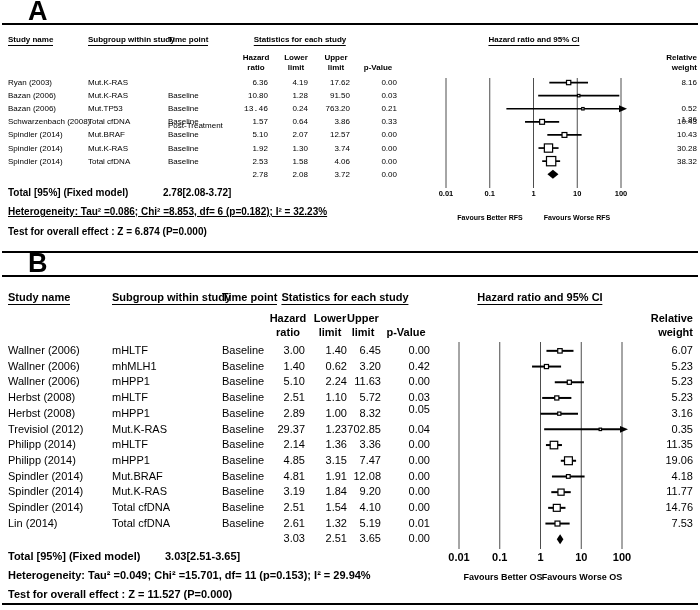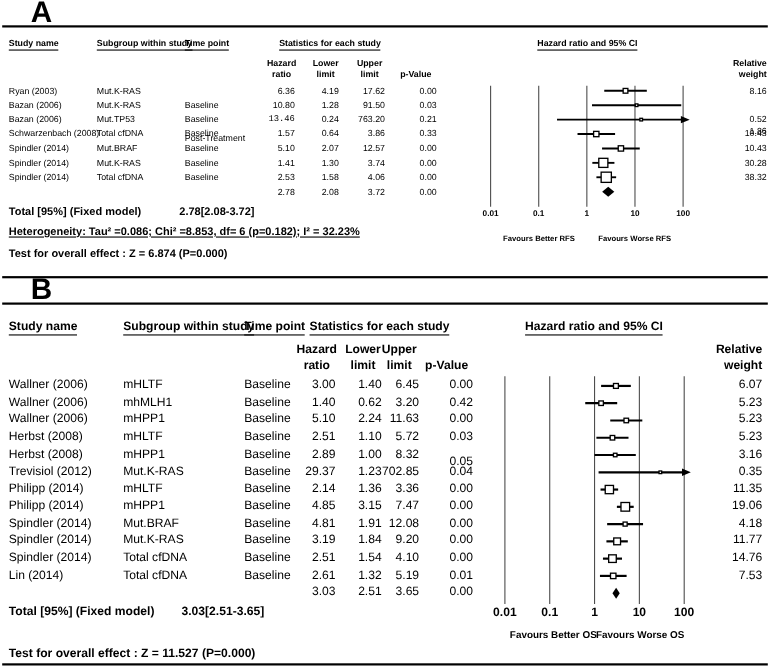--- a/index.html
+++ b/index.html
@@ -123,21 +123,21 @@
     <div class="abs " style="font-size: 8px; height: 13.1px; line-height: 13.1px; left: 88px; top: 128.4px;">Mut.BRAF</div>
     <div class="abs " style="font-size: 8px; height: 13.1px; line-height: 13.1px; left: 168px; top: 128.4px;">Baseline</div>
     <div class="abs " style="font-size: 8px; height: 13.1px; line-height: 13.1px; right: 432px; top: 128.4px;">5.10</div>
     <div class="abs " style="font-size: 8px; height: 13.1px; line-height: 13.1px; right: 392px; top: 128.4px;">2.07</div>
     <div class="abs " style="font-size: 8px; height: 13.1px; line-height: 13.1px; right: 350px; top: 128.4px;">12.57</div>
     <div class="abs " style="font-size: 8px; height: 13.1px; line-height: 13.1px; right: 303px; top: 128.4px;">0.00</div>
     <div class="abs " style="font-size: 8px; height: 13.1px; line-height: 13.1px; right: 3px; top: 128.4px;">10.43</div>
     <div class="abs " style="font-size: 8px; height: 13.1px; line-height: 13.1px; left: 8px; top: 141.5px;">Spindler (2014)</div>
     <div class="abs " style="font-size: 8px; height: 13.1px; line-height: 13.1px; left: 88px; top: 141.5px;">Mut.K-RAS</div>
     <div class="abs " style="font-size: 8px; height: 13.1px; line-height: 13.1px; left: 168px; top: 141.5px;">Baseline</div>
-    <div class="abs " style="font-size: 8px; height: 13.1px; line-height: 13.1px; right: 432px; top: 141.5px;">1.41</div>
+    <div class="abs " style="font-size: 8px; height: 13.1px; line-height: 13.1px; right: 432px; top: 141.5px;">1.92</div>
     <div class="abs " style="font-size: 8px; height: 13.1px; line-height: 13.1px; right: 392px; top: 141.5px;">1.30</div>
     <div class="abs " style="font-size: 8px; height: 13.1px; line-height: 13.1px; right: 350px; top: 141.5px;">3.74</div>
     <div class="abs " style="font-size: 8px; height: 13.1px; line-height: 13.1px; right: 303px; top: 141.5px;">0.00</div>
     <div class="abs " style="font-size: 8px; height: 13.1px; line-height: 13.1px; right: 3px; top: 141.5px;">30.28</div>
     <div class="abs " style="font-size: 8px; height: 13.1px; line-height: 13.1px; left: 8px; top: 154.6px;">Spindler (2014)</div>
     <div class="abs " style="font-size: 8px; height: 13.1px; line-height: 13.1px; left: 88px; top: 154.6px;">Total cfDNA</div>
     <div class="abs " style="font-size: 8px; height: 13.1px; line-height: 13.1px; left: 168px; top: 154.6px;">Baseline</div>
     <div class="abs " style="font-size: 8px; height: 13.1px; line-height: 13.1px; right: 432px; top: 154.6px;">2.53</div>
     <div class="abs " style="font-size: 8px; height: 13.1px; line-height: 13.1px; right: 392px; top: 154.6px;">1.58</div>
     <div class="abs " style="font-size: 8px; height: 13.1px; line-height: 13.1px; right: 350px; top: 154.6px;">4.06</div>
@@ -206,21 +206,21 @@
     <div class="abs " style="font-size: 11px; height: 15.7px; line-height: 15.7px; right: 353px; top: 390.1px;">1.10</div>
     <div class="abs " style="font-size: 11px; height: 15.7px; line-height: 15.7px; right: 319px; top: 390.1px;">5.72</div>
     <div class="abs " style="font-size: 11px; height: 15.7px; line-height: 15.7px; right: 270px; top: 390.1px;">0.03</div>
     <div class="abs " style="font-size: 11px; height: 15.7px; line-height: 15.7px; right: 7px; top: 390.1px;">5.23</div>
     <div class="abs " style="font-size: 11px; height: 15.7px; line-height: 15.7px; left: 8px; top: 405.8px;">Herbst (2008)</div>
     <div class="abs " style="font-size: 11px; height: 15.7px; line-height: 15.7px; left: 112px; top: 405.8px;">mHPP1</div>
     <div class="abs " style="font-size: 11px; height: 15.7px; line-height: 15.7px; left: 222px; top: 405.8px;">Baseline</div>
     <div class="abs " style="font-size: 11px; height: 15.7px; line-height: 15.7px; right: 395px; top: 405.8px;">2.89</div>
     <div class="abs " style="font-size: 11px; height: 15.7px; line-height: 15.7px; right: 353px; top: 405.8px;">1.00</div>
     <div class="abs " style="font-size: 11px; height: 15.7px; line-height: 15.7px; right: 319px; top: 405.8px;">8.32</div>
-    <div class="abs " style="font-size: 11px; height: 15.7px; line-height: 15.7px; right: 270px; top: 413px; text-align: right;">0.05</div>
+    <div class="abs " style="font-size: 11px; height: 15.7px; line-height: 15.7px; right: 270px; top: 402px; text-align: right;">0.05</div>
     <div class="abs " style="font-size: 11px; height: 15.7px; line-height: 15.7px; right: 7px; top: 405.8px;">3.16</div>
     <div class="abs " style="font-size: 11px; height: 15.7px; line-height: 15.7px; left: 8px; top: 421.5px;">Trevisiol (2012)</div>
     <div class="abs " style="font-size: 11px; height: 15.7px; line-height: 15.7px; left: 112px; top: 421.5px;">Mut.K-RAS</div>
     <div class="abs " style="font-size: 11px; height: 15.7px; line-height: 15.7px; left: 222px; top: 421.5px;">Baseline</div>
     <div class="abs " style="font-size: 11px; height: 15.7px; line-height: 15.7px; right: 395px; top: 421.5px;">29.37</div>
     <div class="abs " style="font-size: 11px; height: 15.7px; line-height: 15.7px; right: 353px; top: 421.5px;">1.23</div>
     <div class="abs " style="font-size: 11px; height: 15.7px; line-height: 15.7px; right: 319px; top: 421.5px;">702.85</div>
     <div class="abs " style="font-size: 11px; height: 15.7px; line-height: 15.7px; right: 270px; top: 421.5px;">0.04</div>
     <div class="abs " style="font-size: 11px; height: 15.7px; line-height: 15.7px; right: 7px; top: 421.5px;">0.35</div>
     <div class="abs " style="font-size: 11px; height: 15.7px; line-height: 15.7px; left: 8px; top: 437.2px;">Philipp (2014)</div>
@@ -277,15 +277,16 @@
     <div class="abs " style="font-size: 11px; height: 15.7px; line-height: 15.7px; right: 270px; top: 531.4px;">0.00</div>
     <div class="abs b ctr" style="left: 459px; top: 551px; font-size: 11px;">0.01</div>
     <div class="abs b ctr" style="left: 499.75px; top: 551px; font-size: 11px;">0.1</div>
     <div class="abs b ctr" style="left: 540.5px; top: 551px; font-size: 11px;">1</div>
     <div class="abs b ctr" style="left: 581.25px; top: 551px; font-size: 11px;">10</div>
     <div class="abs b ctr" style="left: 622px; top: 551px; font-size: 11px;">100</div>
     <div class="abs b ctr" style="left: 503px; top: 572px; font-size: 9px;">Favours Better OS</div>
     <div class="abs b ctr" style="left: 582px; top: 572px; font-size: 9px;">Favours Worse OS</div>
     <div class="abs b" style="font-size: 11px; left: 8px; top: 550px;">Total [95%] (Fixed model)</div>
     <div class="abs b" style="font-size: 11px; left: 165px; top: 550px;">3.03[2.51-3.65]</div>
+    <div class="abs b" style="font-size: 11px; left: 8px; top: 569px;">Heterogeneity: Tau² =0.049; Chi² =15.701, df= 11 (p=0.153); I² = 29.94%</div>
     <div class="abs b" style="font-size: 11px; left: 8px; top: 588px;">Test for overall effect : Z = 11.527 (P=0.000)</div>
     <div class="rule" style="top: 603px;"></div>
   </div>
 
 </body></html>

